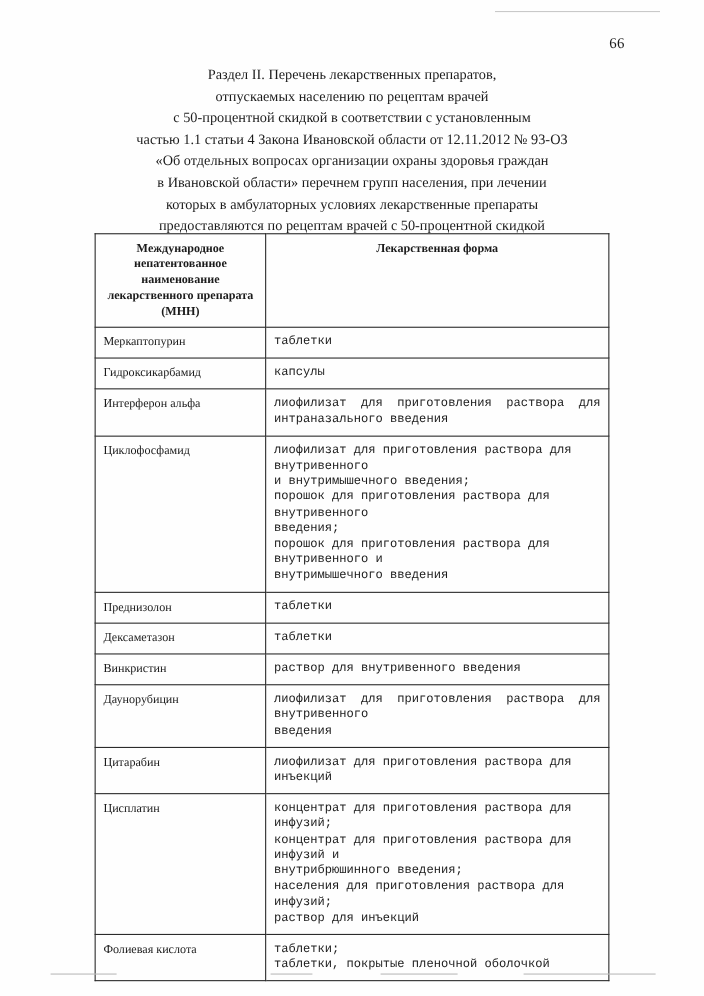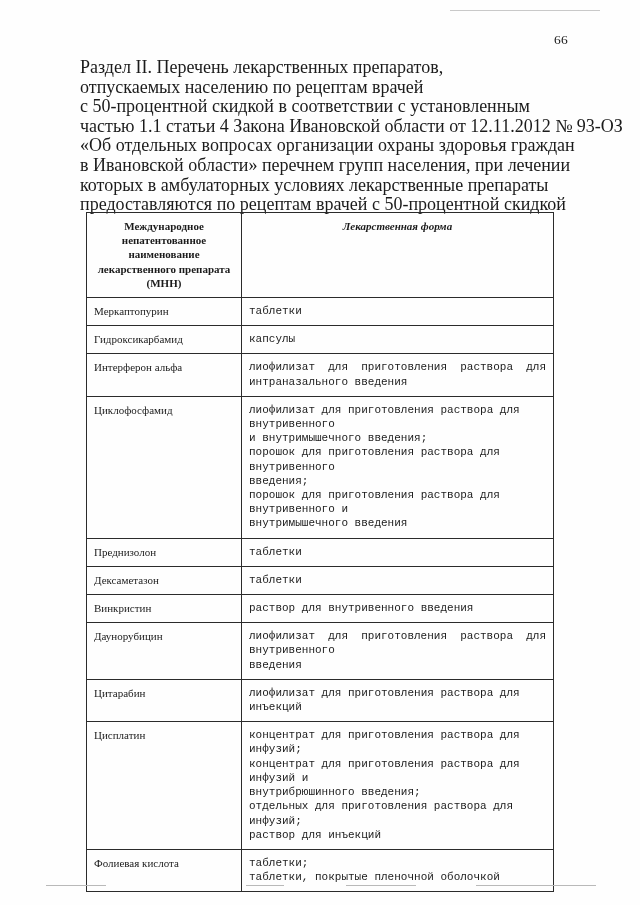--- a/index.html
+++ b/index.html
@@ -28,22 +28,22 @@
     top: 32px;
     right: 72px;
     font-size: 13.5px;
     letter-spacing: .3px;
   }
   .heading {
     position: absolute;
     top: 58px;
     left: 80px;
     width: 480px;
-    text-align: left;
-    font-size: 18px;
+    text-align: center;
+    font-size: 13px;
     line-height: 19.6px;
   }
   .heading div {
     white-space: nowrap;
   }
   table.doc-table {
     position: absolute;
     top: 212px;
     left: 86px;
     width: 468px;
@@ -62,21 +62,20 @@
     text-align: center;
     font-weight: bold;
     font-size: 10.4px;
     line-height: 13.4px;
     padding: 9px 10px 10px 10px;
   }
   th.col-form {
     font-weight: bold;
     font-size: 10.8px;
     padding-top: 10px;
-    font-style: italic;
   }
   td.inn {
     width: 140px;
     font-size: 10.6px;
   }
   td.form {
     font-size: 10.6px;
   }
   td.form .justified {
     text-align: justify;
@@ -210,21 +209,21 @@
           <span class="cellline">лиофилизат для приготовления раствора для инъекций</span>
         </td>
       </tr>
 
       <tr>
         <td class="inn">Цисплатин</td>
         <td class="form">
           <span class="cellline">концентрат для приготовления раствора для инфузий;</span>
           <span class="cellline">концентрат для приготовления раствора для инфузий и</span>
           <span class="cellline">внутрибрюшинного введения;</span>
-          <span class="cellline">отдельных для приготовления раствора для инфузий;</span>
+          <span class="cellline">населения для приготовления раствора для инфузий;</span>
           <span class="cellline">раствор для инъекций</span>
         </td>
       </tr>
 
 
       <tr>
         <td class="inn">Фолиевая кислота</td>
         <td class="form">
           <span class="cellline">таблетки;</span>
           <span class="cellline">таблетки, покрытые пленочной оболочкой</span>

